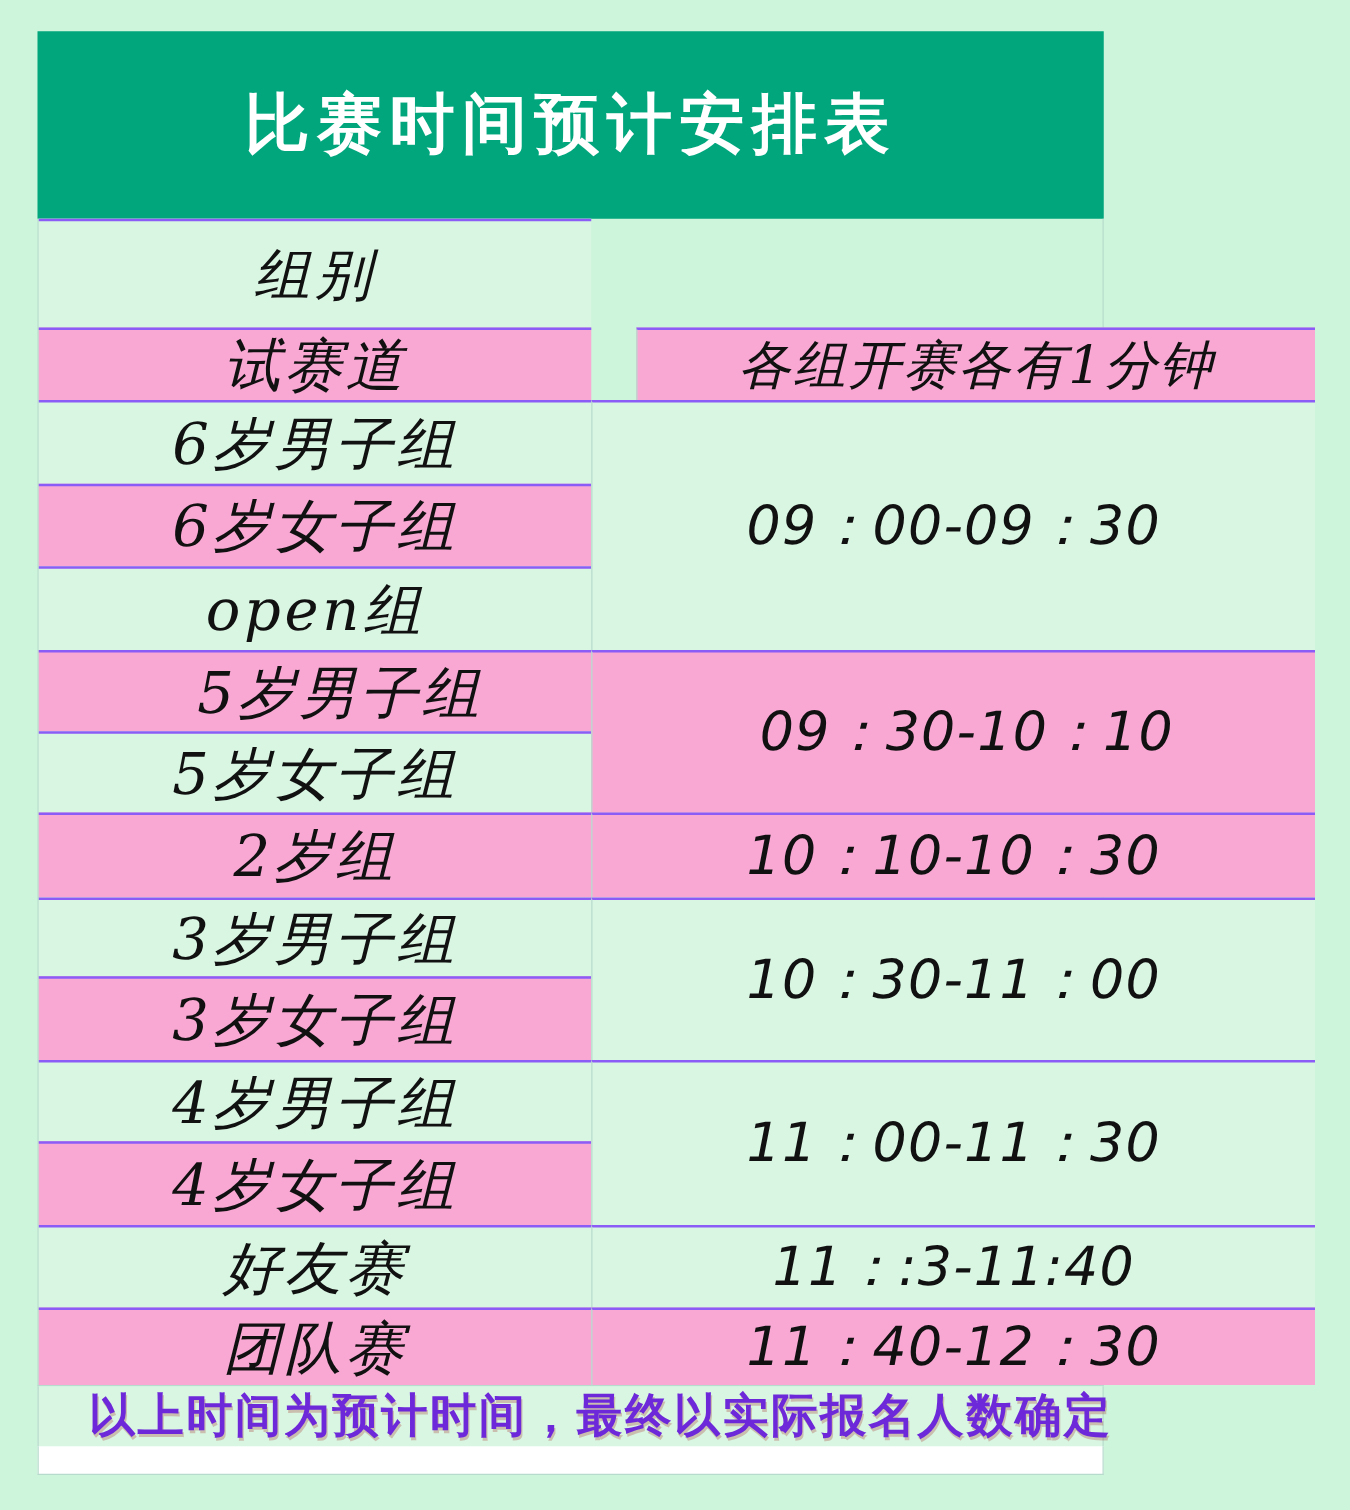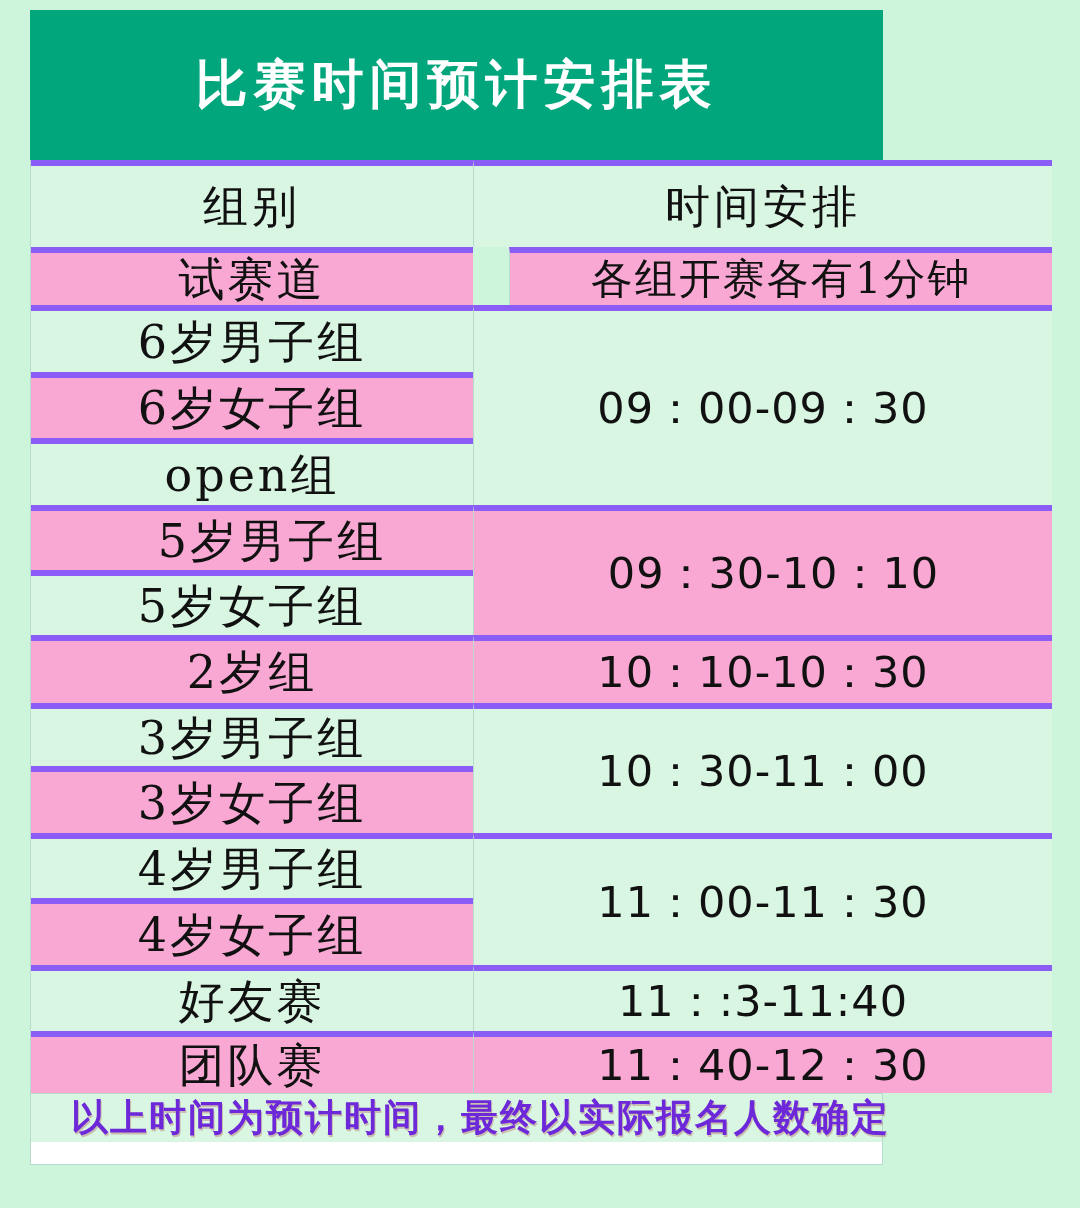--- a/index.html
+++ b/index.html
@@ -11,21 +11,21 @@
     height: 1208px;
     background: #cdf5db;
     position: relative;
     overflow: hidden;
     font-family: "DejaVu Serif", serif;
     color: #111111;
   }
   .table-wrap {
     position: absolute;
     left: 30px;
-    top: 10px;
+    top: 25px;
     width: 853px;
   }
   .title-bar {
     height: 150px;
     background: #01a67d;
     display: flex;
     align-items: center;
     justify-content: center;
     color: #ffffff;
     font-size: 52px;
@@ -38,25 +38,26 @@
     grid-template-rows: 87px 58px 67px 66px 67px 65px 65px 68px 63px 67px 65px 67px 66px 62px;
     border: 1px solid #b7dbcd;
     border-top: none;
     box-sizing: border-box;
   }
   .cell {
     display: flex;
     align-items: center;
     justify-content: center;
     box-sizing: border-box;
-    border-top: 6px solid #8b5cf6;
+    border-top: 2px solid #8b5cf6;
     font-size: 46px;
     letter-spacing: 3px;
     line-height: 1;
     overflow: hidden;
+    font-style: italic;
   }
   .col2 {
     border-left: 1px solid #b7dbcd;
   }
   .c-green { background: #d9f6e3; }
   .c-white { background: #f9a8d4; }
   .head-cell {
     font-size: 45px;
     letter-spacing: 4px;
   }
@@ -105,21 +106,20 @@
 
 <div class="table-wrap">
 
   <div class="title-bar">
     <span>比赛时间预计安排表</span>
   </div>
 
   <div class="grid">
 
     <div class="cell head-cell c-green" style="grid-column:1; grid-row:1;">组别</div>
-    <div class="cell head-cell c-green col2" style="grid-column:2; grid-row:1;">时间安排</div>
 
     <div class="cell c-white" style="grid-column:1; grid-row:2;">试赛道</div>
     <div class="cell c-green" style="grid-column:1; grid-row:3;">6岁男子组</div>
     <div class="cell c-white" style="grid-column:1; grid-row:4;">6岁女子组</div>
     <div class="cell c-green" style="grid-column:1; grid-row:5;">open组</div>
     <div class="cell c-white" style="grid-column:1; grid-row:6;padding-left:40px;">5岁男子组</div>
     <div class="cell c-green" style="grid-column:1; grid-row:7;">5岁女子组</div>
     <div class="cell c-white" style="grid-column:1; grid-row:8;">2岁组</div>
     <div class="cell c-green" style="grid-column:1; grid-row:9;">3岁男子组</div>
     <div class="cell c-white" style="grid-column:1; grid-row:10;">3岁女子组</div>

